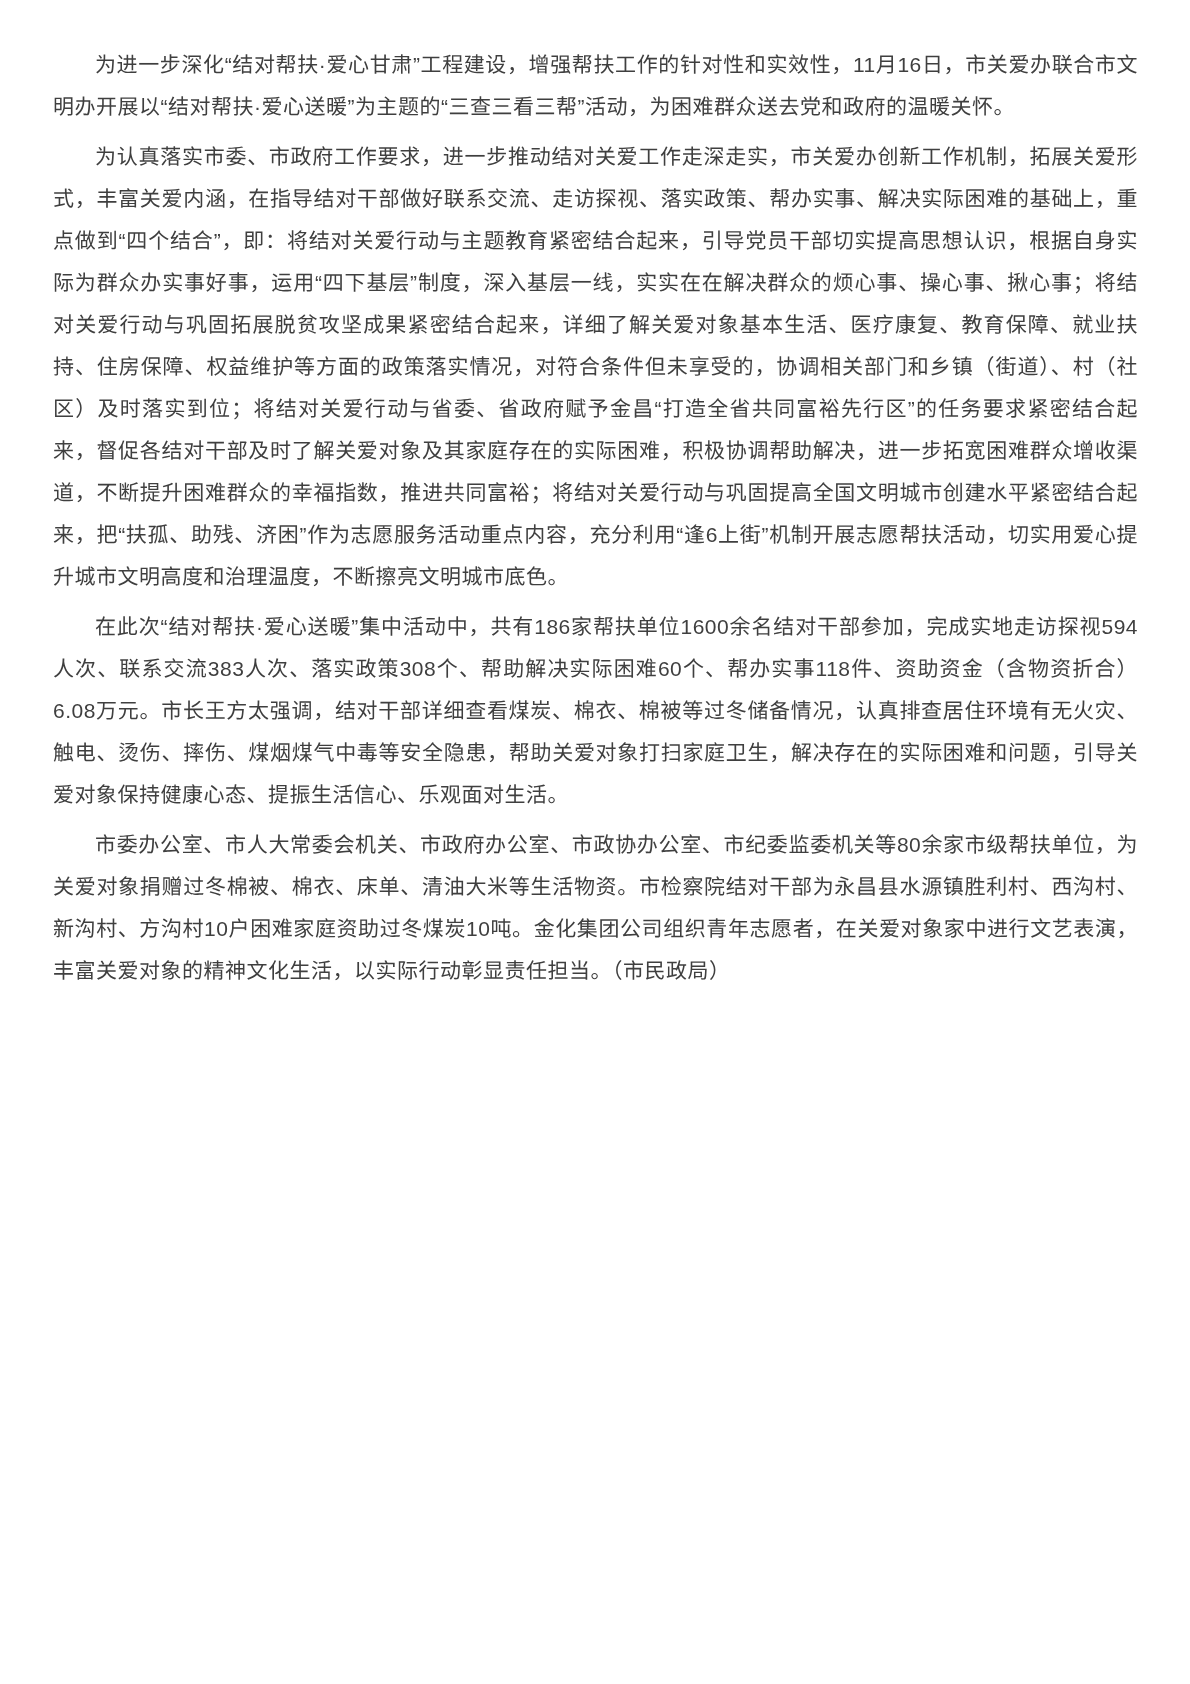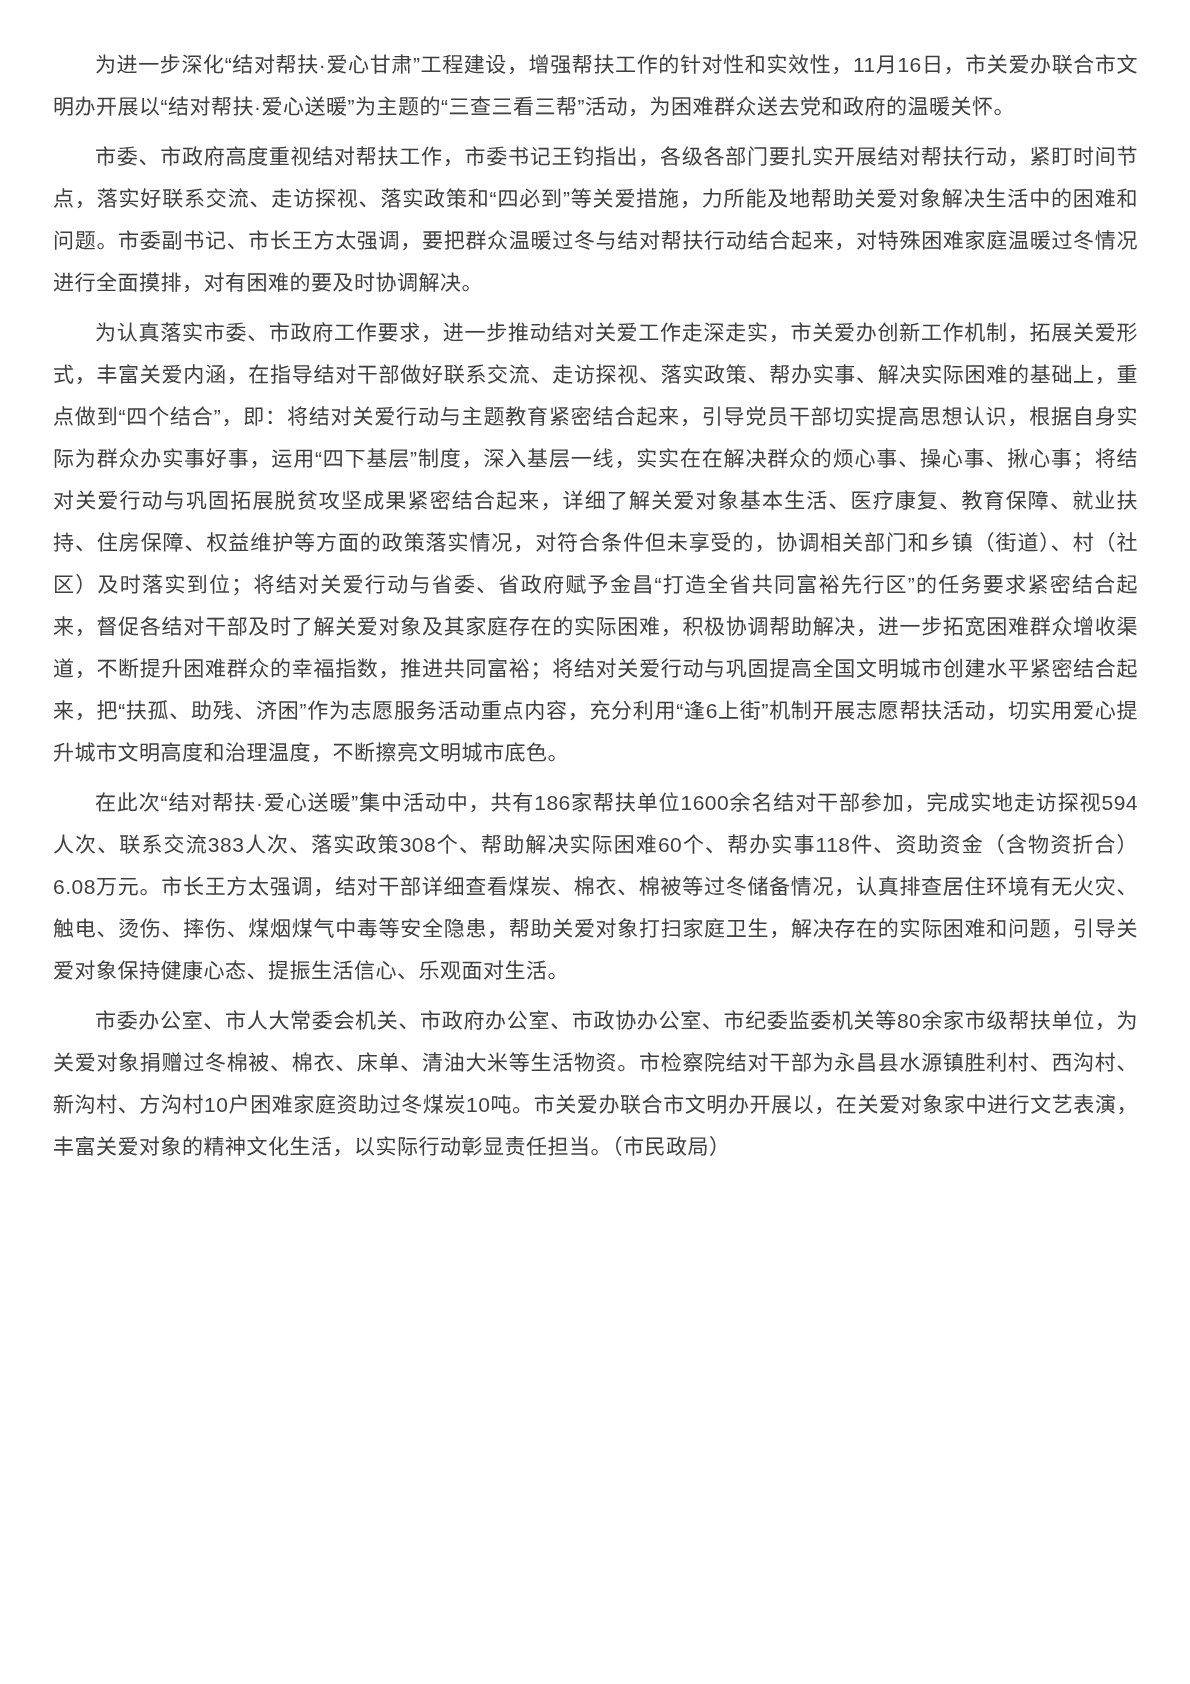--- a/index.html
+++ b/index.html
@@ -33,17 +33,16 @@
     margin: 0 0 8px 0;
     letter-spacing: 0.5px;
     -webkit-font-smoothing: none;
   }
 </style>
 </head>
 <body>
 
 <div class="doc-page">
   <p>为进一步深化“结对帮扶·爱心甘肃”工程建设，增强帮扶工作的针对性和实效性，11月16日，市关爱办联合市文明办开展以“结对帮扶·爱心送暖”为主题的“三查三看三帮”活动，为困难群众送去党和政府的温暖关怀。</p>
-  <p>市委、市政府高度重视结对帮扶工作，市委书记王钧指出，各级各部门要扎实开展结对帮扶行动，紧盯时间节点，落实好联系交流、走访探视、落实政策和“四必到”等关爱措施，力所能及地帮助关爱对象解决生活中的困难和问题。市委副书记、市长王方太强调，要把群众温暖过冬与结对帮扶行动结合起来，对特殊困难家庭温暖过冬情况进行全面摸排，对有困难的要及时协调解决。</p>
   <p>为认真落实市委、市政府工作要求，进一步推动结对关爱工作走深走实，市关爱办创新工作机制，拓展关爱形式，丰富关爱内涵，在指导结对干部做好联系交流、走访探视、落实政策、帮办实事、解决实际困难的基础上，重点做到“四个结合”，即：将结对关爱行动与主题教育紧密结合起来，引导党员干部切实提高思想认识，根据自身实际为群众办实事好事，运用“四下基层”制度，深入基层一线，实实在在解决群众的烦心事、操心事、揪心事；将结对关爱行动与巩固拓展脱贫攻坚成果紧密结合起来，详细了解关爱对象基本生活、医疗康复、教育保障、就业扶持、住房保障、权益维护等方面的政策落实情况，对符合条件但未享受的，协调相关部门和乡镇（街道）、村（社区）及时落实到位；将结对关爱行动与省委、省政府赋予金昌“打造全省共同富裕先行区”的任务要求紧密结合起来，督促各结对干部及时了解关爱对象及其家庭存在的实际困难，积极协调帮助解决，进一步拓宽困难群众增收渠道，不断提升困难群众的幸福指数，推进共同富裕；将结对关爱行动与巩固提高全国文明城市创建水平紧密结合起来，把“扶孤、助残、济困”作为志愿服务活动重点内容，充分利用“逢6上街”机制开展志愿帮扶活动，切实用爱心提升城市文明高度和治理温度，不断擦亮文明城市底色。</p>
   <p>在此次“结对帮扶·爱心送暖”集中活动中，共有186家帮扶单位1600余名结对干部参加，完成实地走访探视594人次、联系交流383人次、落实政策308个、帮助解决实际困难60个、帮办实事118件、资助资金（含物资折合）6.08万元。市长王方太强调，结对干部详细查看煤炭、棉衣、棉被等过冬储备情况，认真排查居住环境有无火灾、触电、烫伤、摔伤、煤烟煤气中毒等安全隐患，帮助关爱对象打扫家庭卫生，解决存在的实际困难和问题，引导关爱对象保持健康心态、提振生活信心、乐观面对生活。</p>
-  <p>市委办公室、市人大常委会机关、市政府办公室、市政协办公室、市纪委监委机关等80余家市级帮扶单位，为关爱对象捐赠过冬棉被、棉衣、床单、清油大米等生活物资。市检察院结对干部为永昌县水源镇胜利村、西沟村、新沟村、方沟村10户困难家庭资助过冬煤炭10吨。市关爱办联合市文明办开展以，在关爱对象家中进行文艺表演，丰富关爱对象的精神文化生活，以实际行动彰显责任担当。（市民政局）</p>
+  <p>市委办公室、市人大常委会机关、市政府办公室、市政协办公室、市纪委监委机关等80余家市级帮扶单位，为关爱对象捐赠过冬棉被、棉衣、床单、清油大米等生活物资。市检察院结对干部为永昌县水源镇胜利村、西沟村、新沟村、方沟村10户困难家庭资助过冬煤炭10吨。金化集团公司组织青年志愿者，在关爱对象家中进行文艺表演，丰富关爱对象的精神文化生活，以实际行动彰显责任担当。（市民政局）</p>
 </div>
 
 </body></html>

